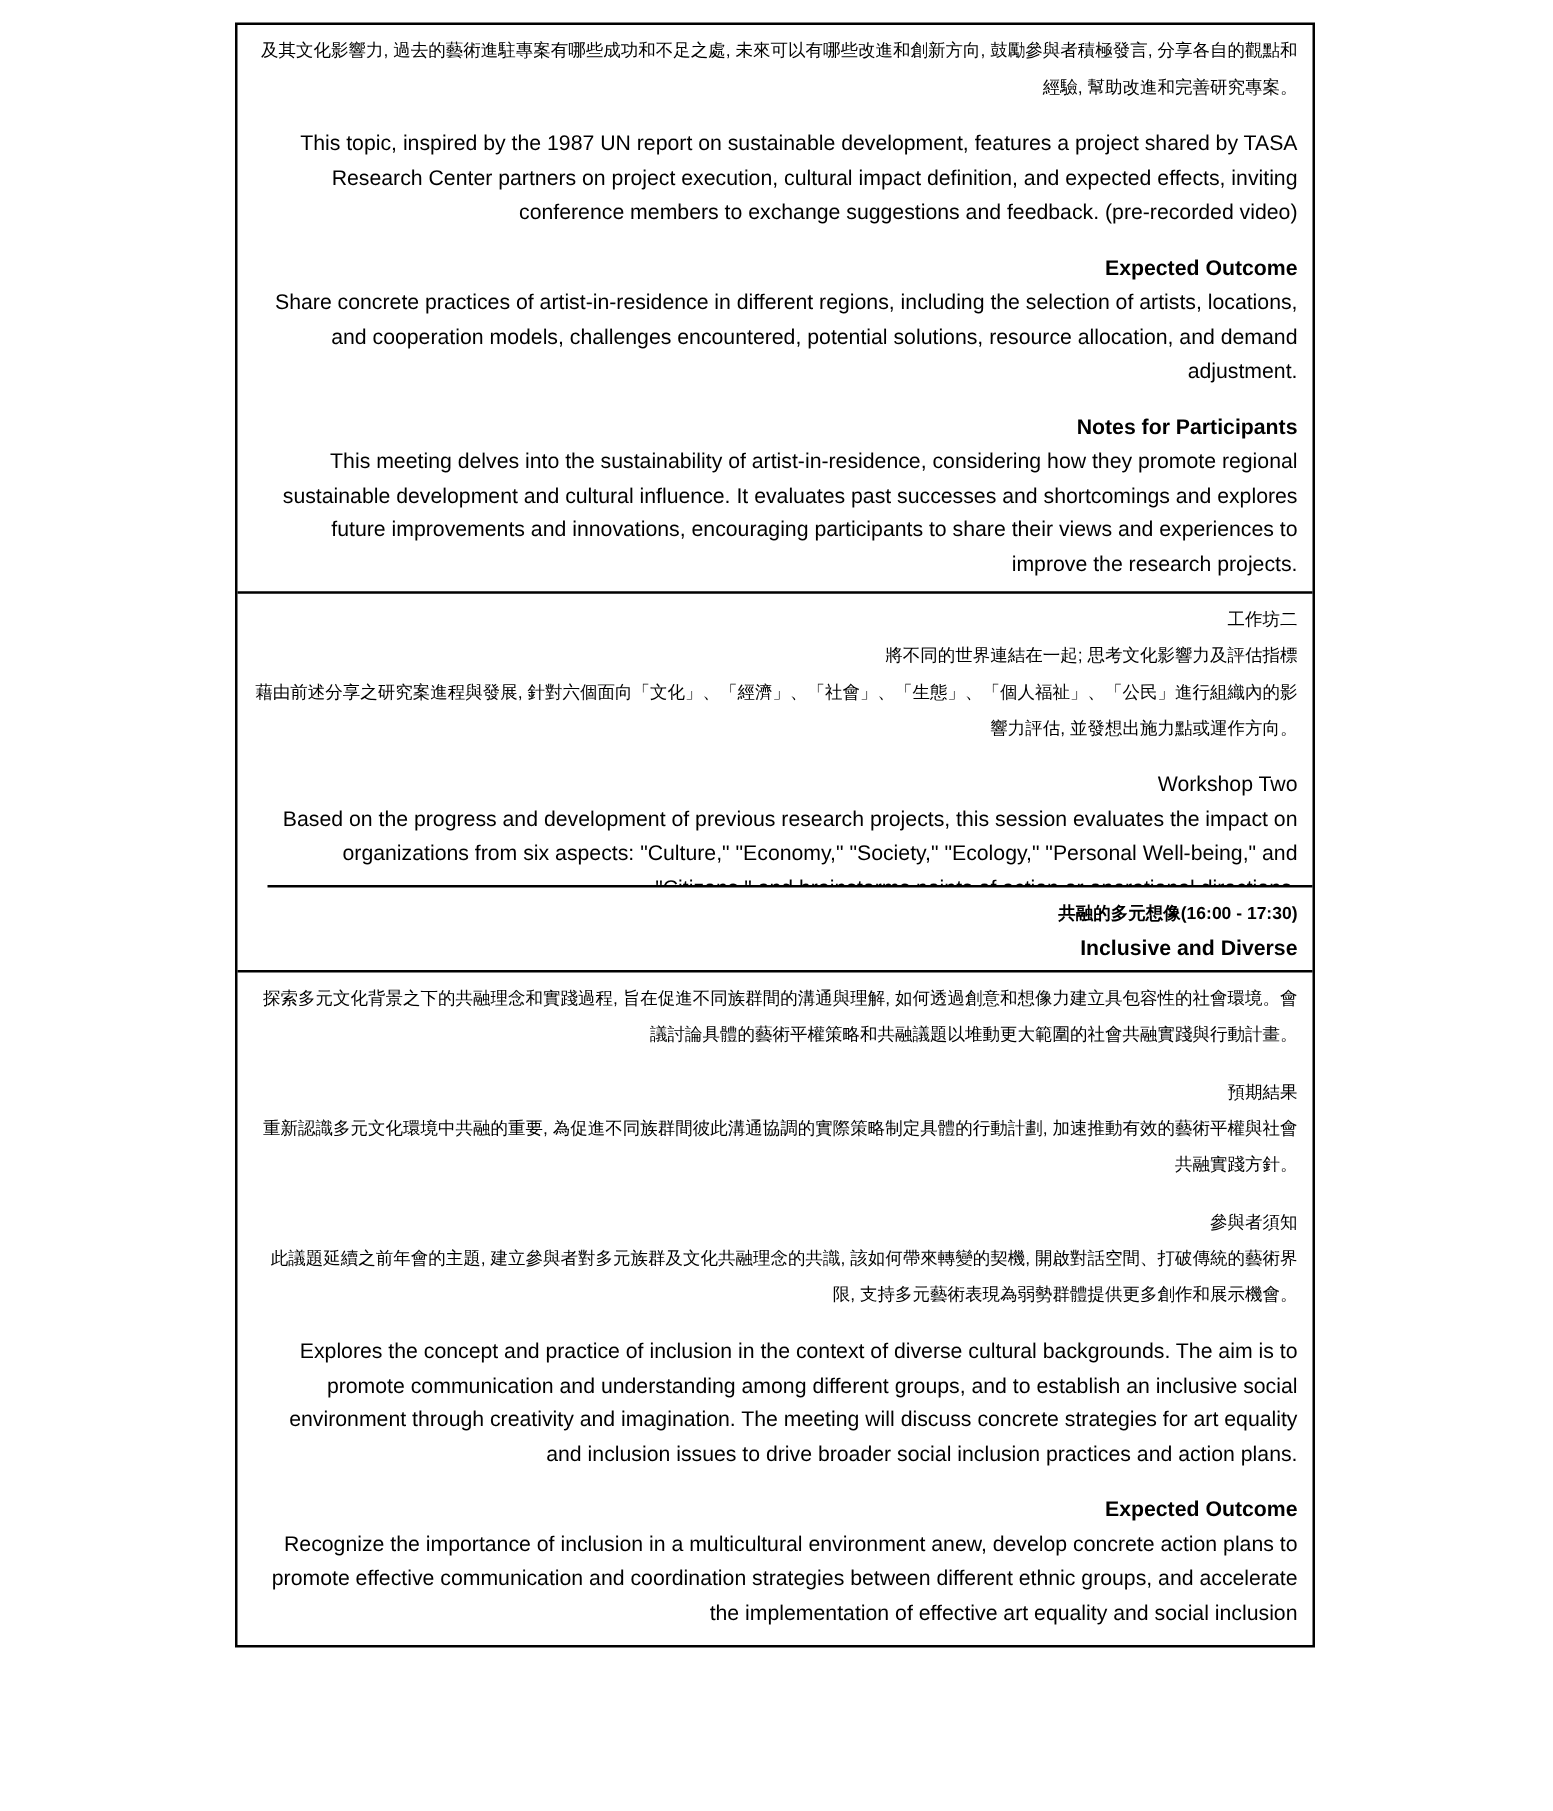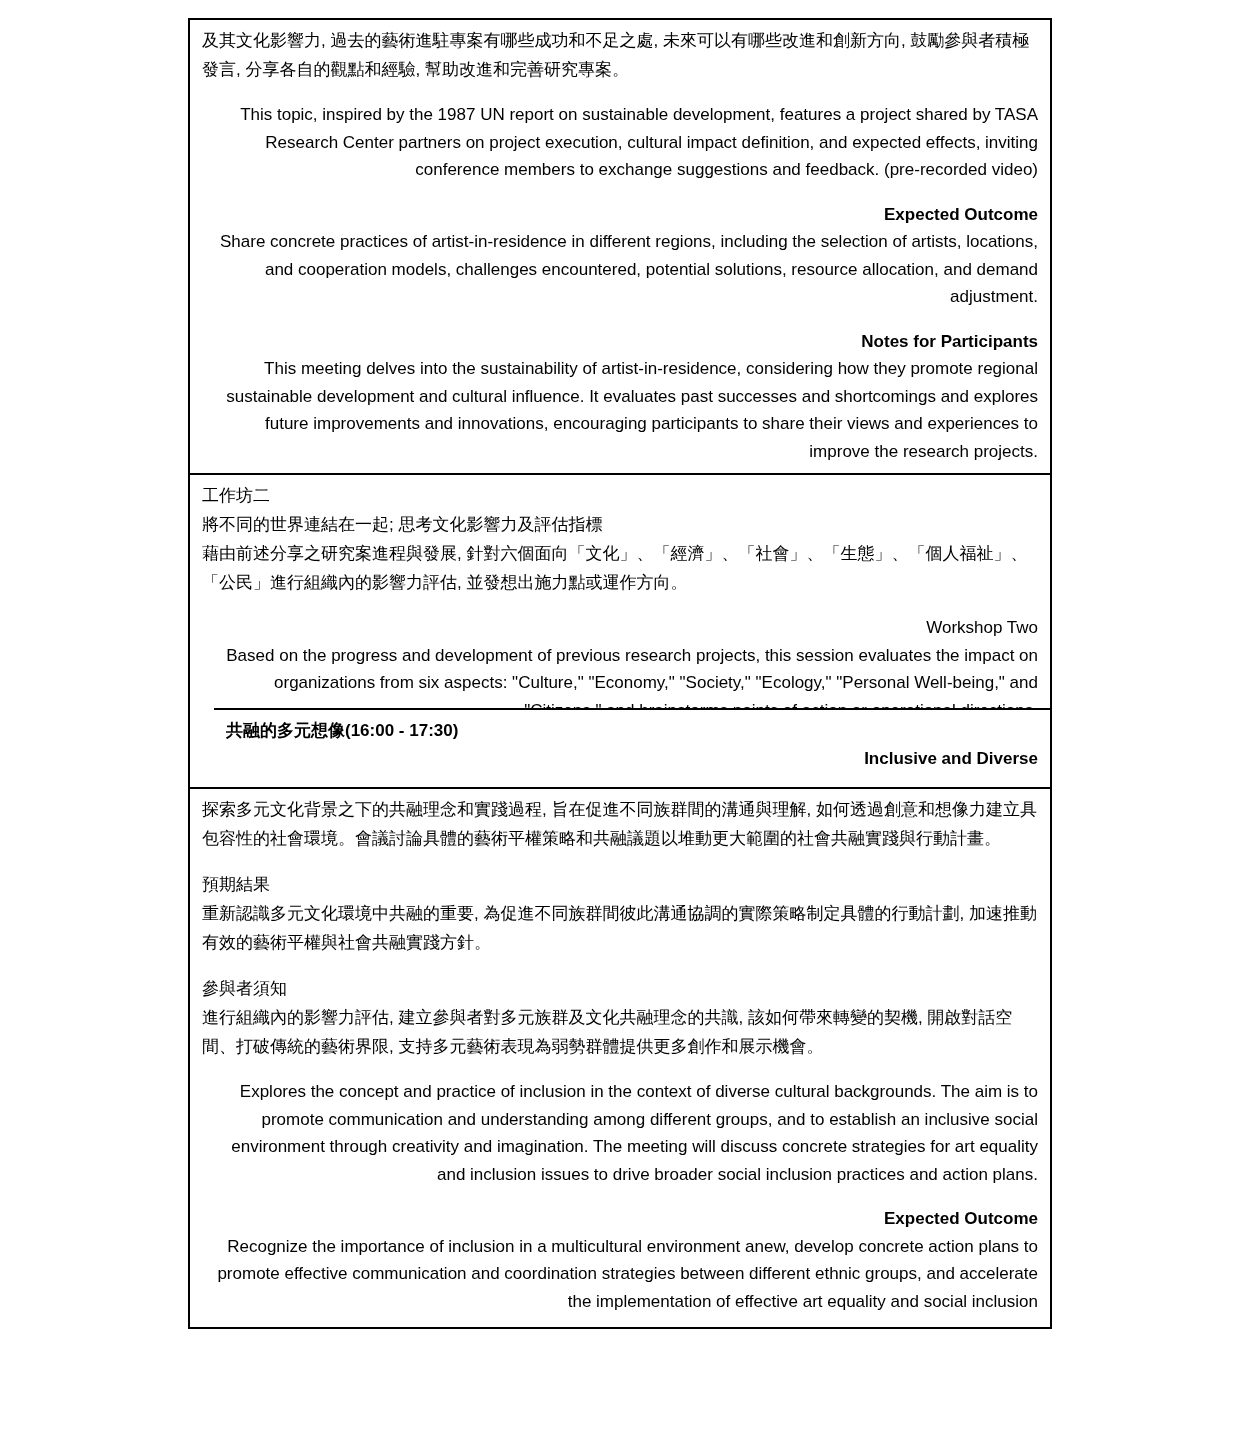--- a/index.html
+++ b/index.html
@@ -26,27 +26,27 @@
   .cell {
     box-sizing: border-box;
     padding: 6px 12px 0 12px;
     overflow: hidden;
   }
   .cell + .cell {
     border-top: 2px solid #000000;
   }
   .cell-1 { height: 453px; }
   .cell-2 { height: 235px; }
-  .cell-3 { height: 79px; margin-left: 24px; }
+  .cell-3 { height: 68px; margin-left: 24px; }
   .cell-4 { height: 540px; }
   .p { margin: 0; text-align: right; }
   .zh {
-    font-size: 17px;
+    font-size: 14px;
     line-height: 29px;
-    text-align: left;
+    text-align: right;
   }
   .en {
     font-size: 17px;
     line-height: 27.5px;
   }
   .bold { font-weight: bold; }
   .blank { height: 17px; }
 </style>
 </head>
 <body>
@@ -76,20 +76,20 @@
       <div class="p zh bold">共融的多元想像(16:00 - 17:30)</div>
       <div class="p en bold">Inclusive and Diverse</div>
     </div>
     <div class="cell cell-4">
       <div class="p zh">探索多元文化背景之下的共融理念和實踐過程, 旨在促進不同族群間的溝通與理解, 如何透過創意和想像力建立具包容性的社會環境。會議討論具體的藝術平權策略和共融議題以堆動更大範圍的社會共融實踐與行動計畫。</div>
       <div class="blank"></div>
       <div class="p zh">預期結果</div>
       <div class="p zh">重新認識多元文化環境中共融的重要, 為促進不同族群間彼此溝通協調的實際策略制定具體的行動計劃, 加速推動有效的藝術平權與社會共融實踐方針。</div>
       <div class="blank"></div>
       <div class="p zh">參與者須知</div>
-      <div class="p zh">進行組織內的影響力評估, 建立參與者對多元族群及文化共融理念的共識, 該如何帶來轉變的契機, 開啟對話空間、打破傳統的藝術界限, 支持多元藝術表現為弱勢群體提供更多創作和展示機會。</div>
+      <div class="p zh">此議題延續之前年會的主題, 建立參與者對多元族群及文化共融理念的共識, 該如何帶來轉變的契機, 開啟對話空間、打破傳統的藝術界限, 支持多元藝術表現為弱勢群體提供更多創作和展示機會。</div>
       <div class="blank"></div>
       <div class="p en">Explores the concept and practice of inclusion in the context of diverse cultural backgrounds. The aim is to promote communication and understanding among different groups, and to establish an inclusive social environment through creativity and imagination. The meeting will discuss concrete strategies for art equality and inclusion issues to drive broader social inclusion practices and action plans.</div>
       <div class="blank"></div>
       <div class="p en bold">Expected Outcome</div>
       <div class="p en">Recognize the importance of inclusion in a multicultural environment anew, develop concrete action plans to promote effective communication and coordination strategies between different ethnic groups, and accelerate the implementation of effective art equality and social inclusion</div>
     </div>
   </div>
 
 </body></html>

